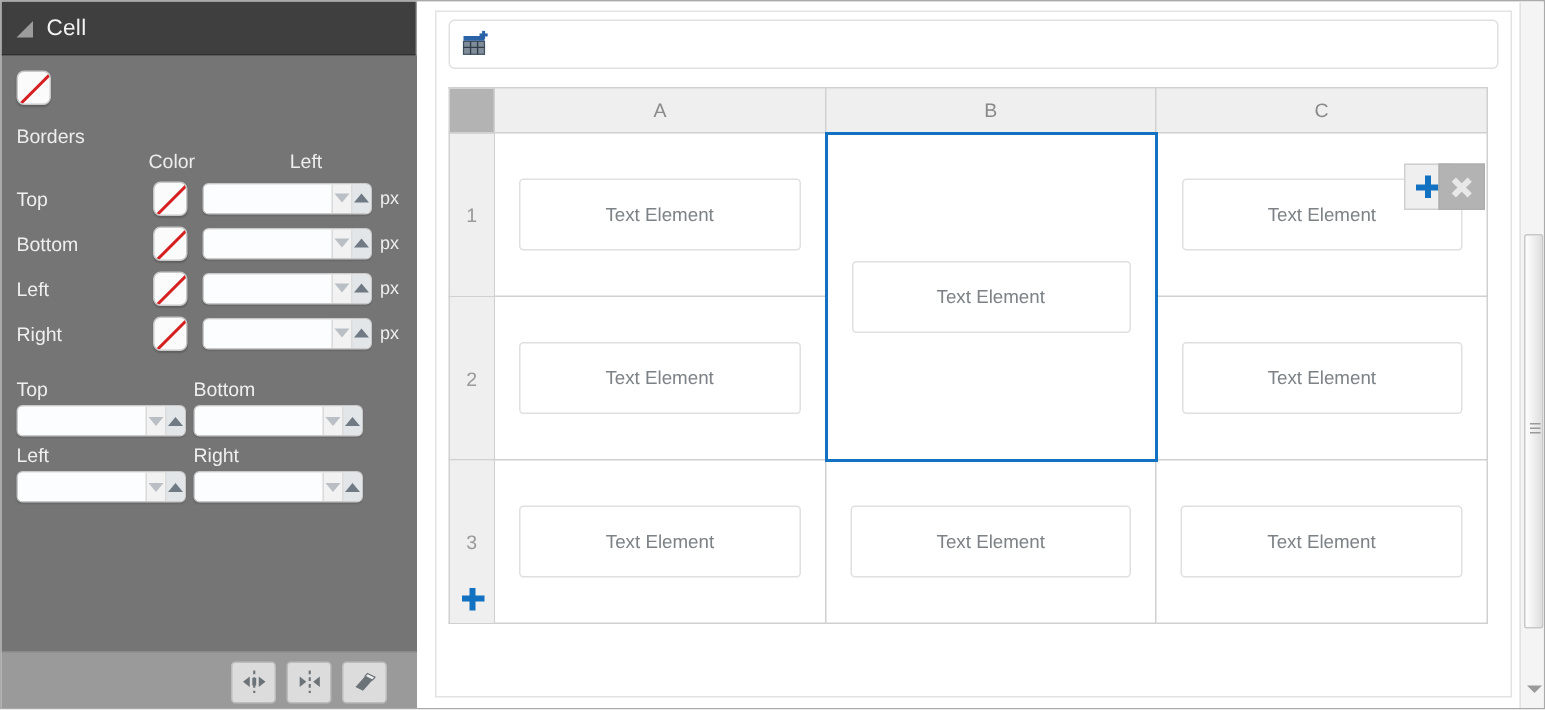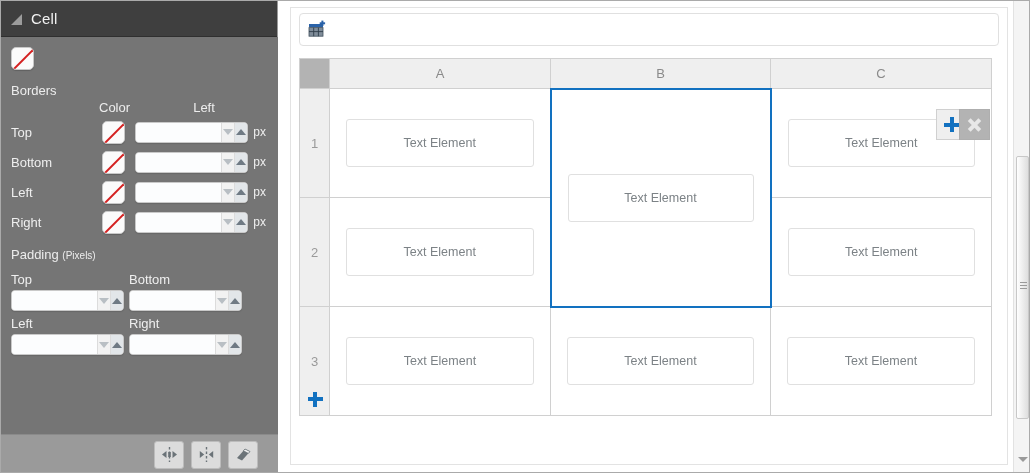--- a/index.html
+++ b/index.html
@@ -462,24 +462,20 @@
               <span class="chev down"></span>
             </div>
           <div class="spbtn up">
               <span class="chev up"></span>
             </div>
         </div>
         <div class="px">px</div>
       </div>
 
       <div id="padding-block">
-        <div class="sec-label">
-          <span>Padding</span>
-          <span class="sub">(Pixels)</span>
-        </div>
 
         <div class="pad-row">
           <div class="pad-col">
             <div class="plab">Top</div>
             <div class="spin w-pad">
               <input type="text" value="" style="">
               <div class="spbtn down">
                   <span class="chev down"></span>
                 </div>
               <div class="spbtn up">

